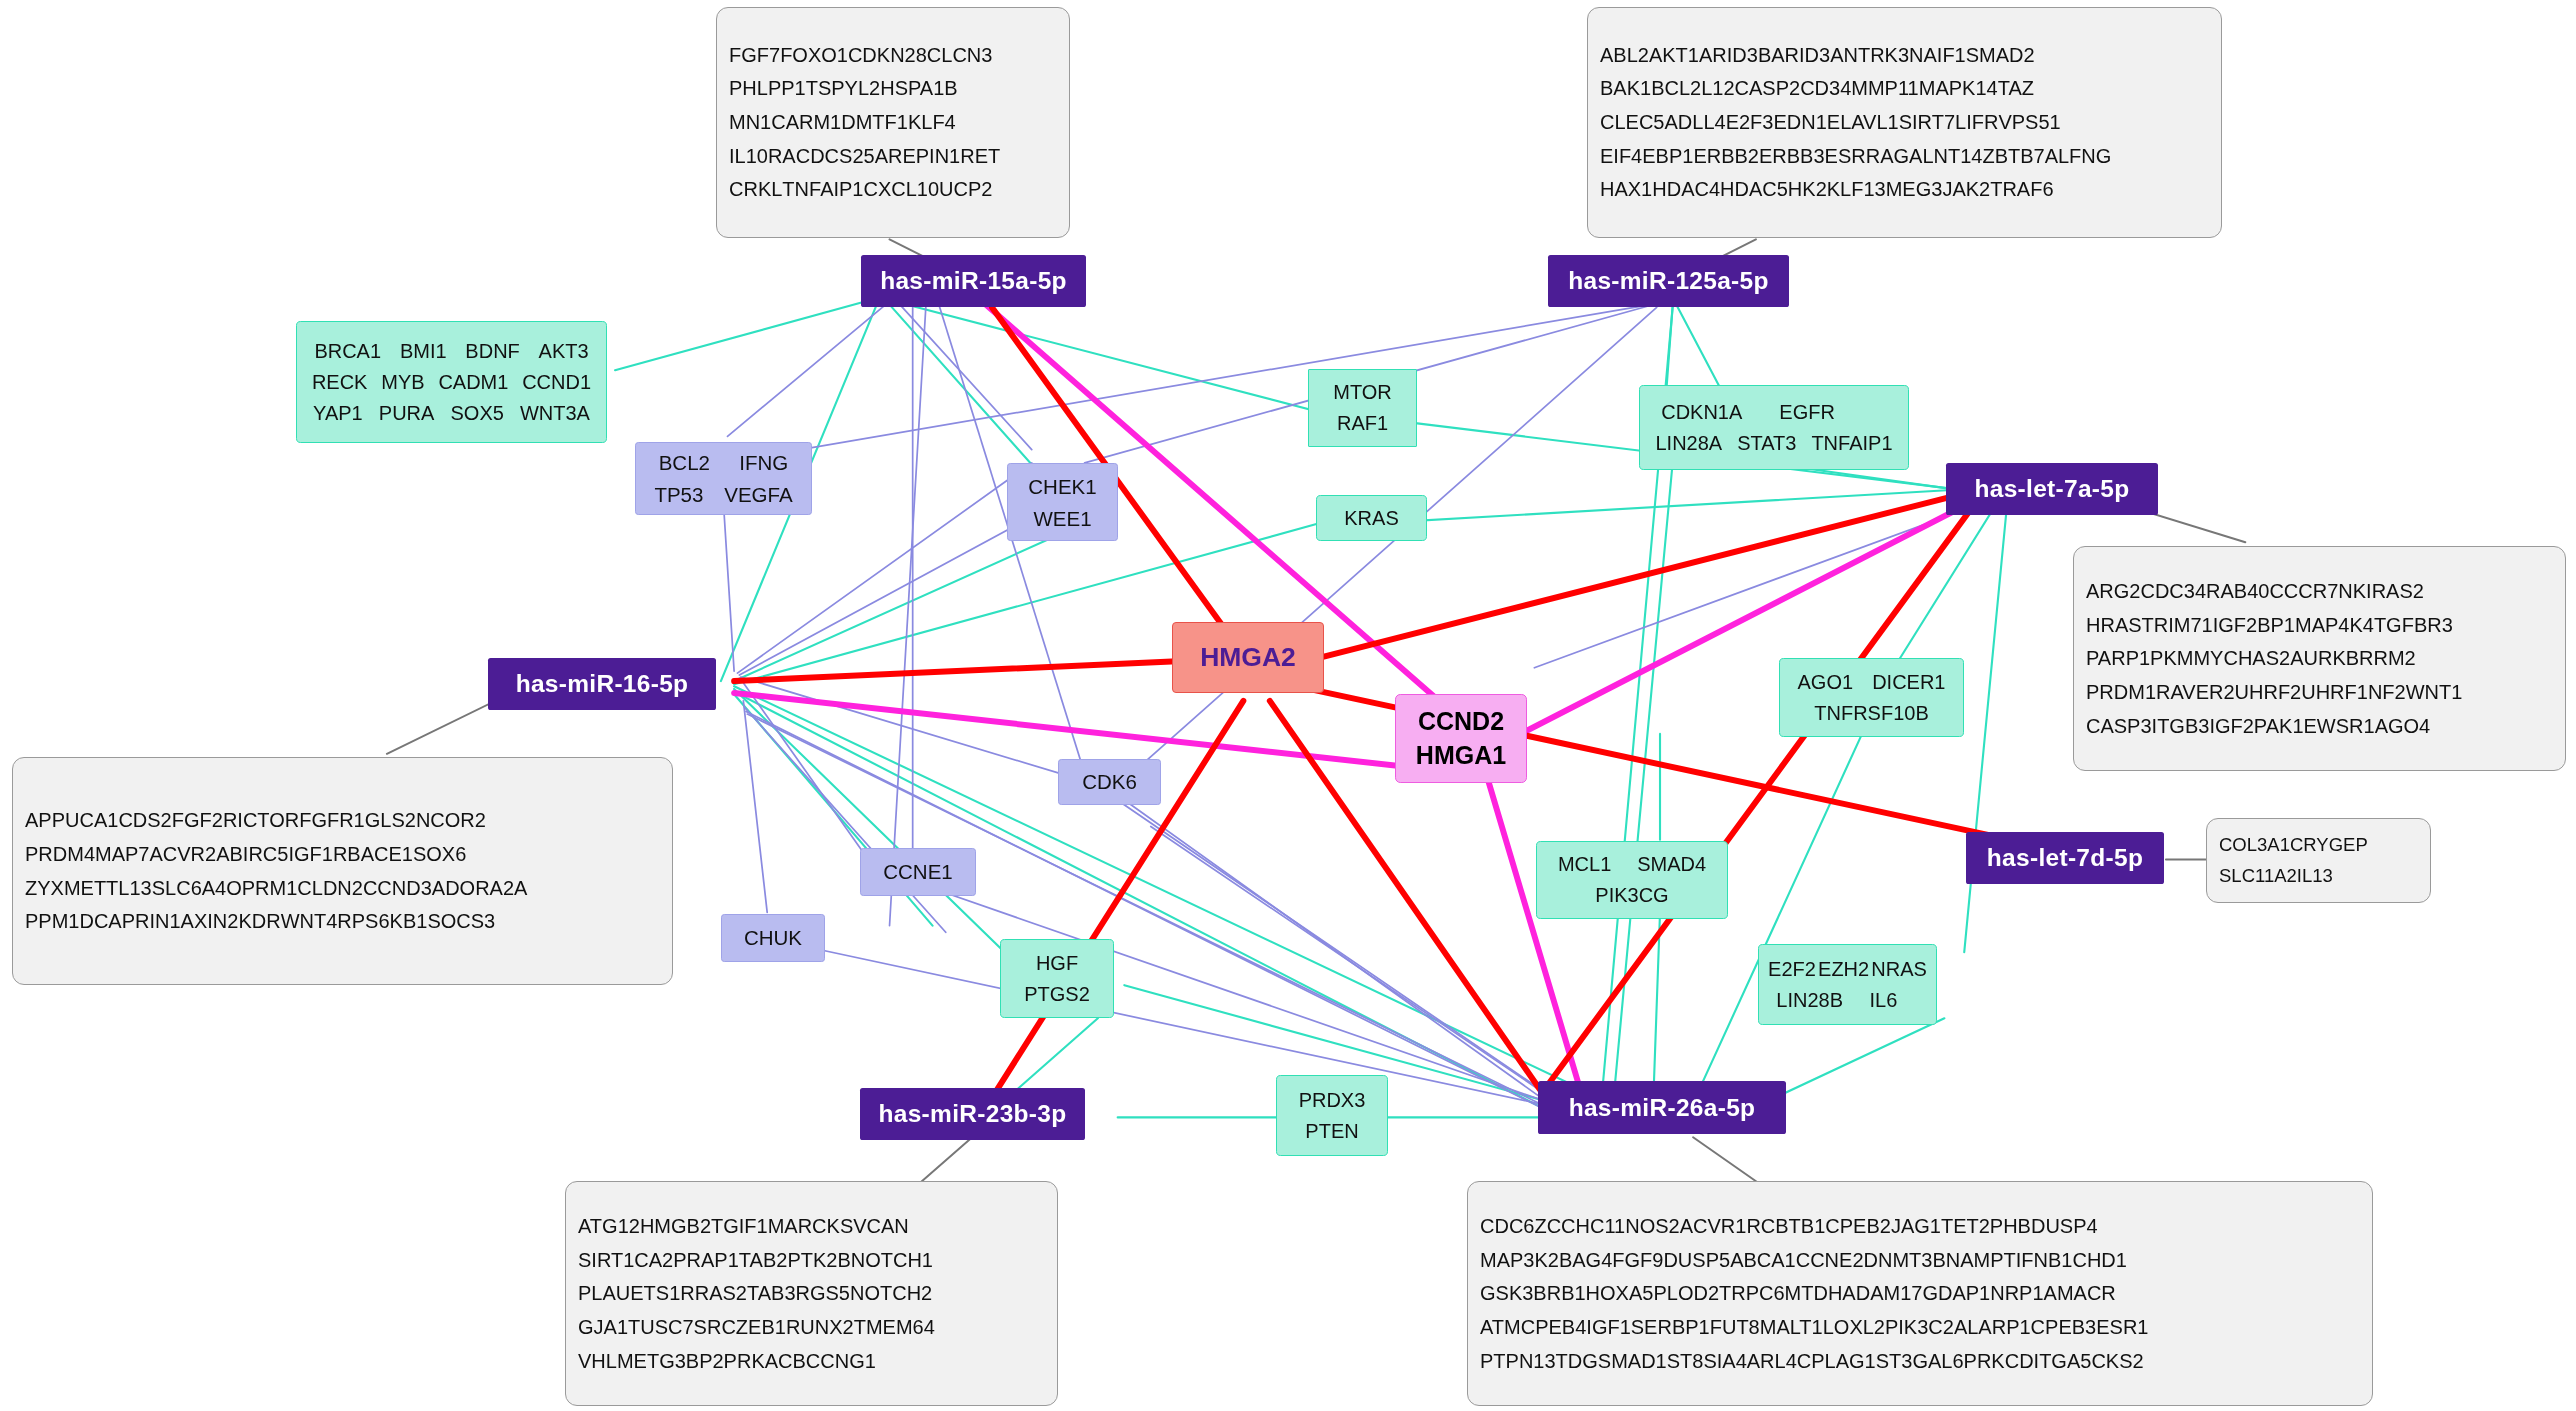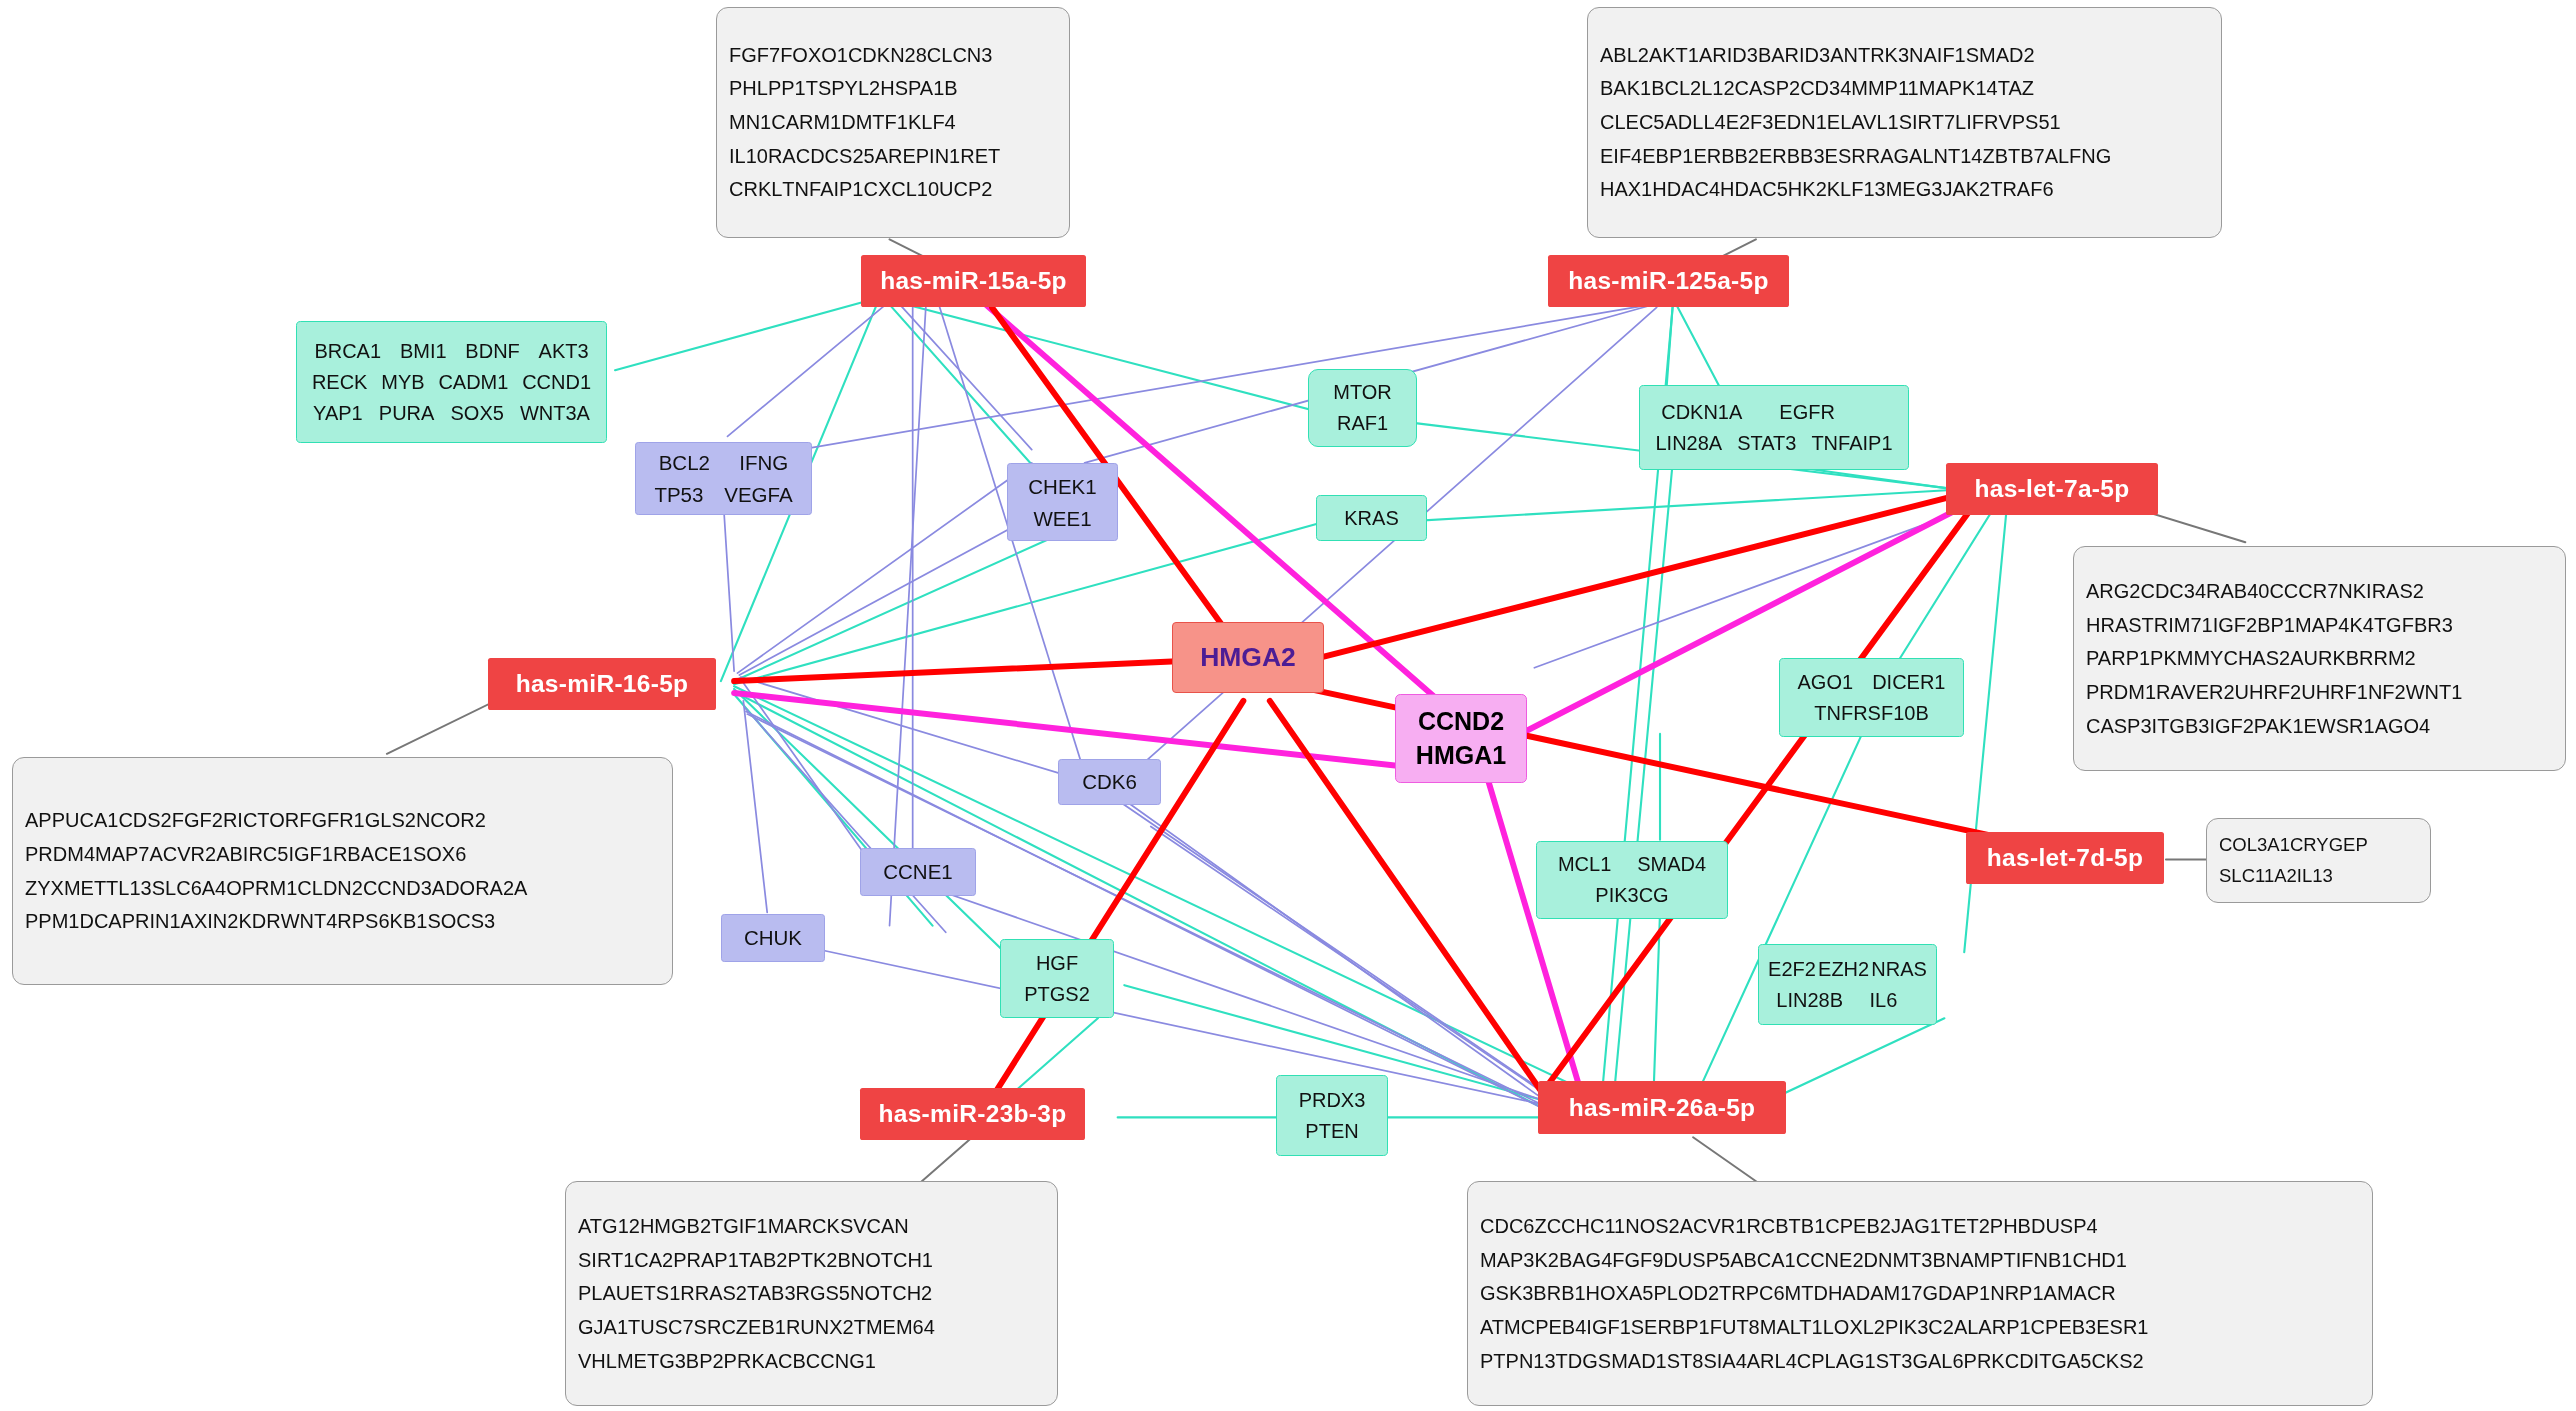--- a/index.html
+++ b/index.html
@@ -3,21 +3,21 @@
 <meta charset="utf-8">
 <style>
   html,body{margin:0;padding:0;background:#ffffff;}
   body{font-family:"Liberation Sans", sans-serif;}
   #stage{position:relative;width:2576px;height:1411px;background:#fff;overflow:hidden;}
   #edges{position:absolute;left:0;top:0;width:2576px;height:1411px;}
   .node{position:absolute;box-sizing:border-box;display:flex;align-items:center;justify-content:center;text-align:center;}
   .node .lbl{width:100%;}
 
   
-  .mirna{background:#ef4444;color:#ffffff;font-weight:bold;font-size:24.5px;border-radius:2.6px;letter-spacing:0.3px;}
+  .mirna{background:#4c1d95;color:#ffffff;font-weight:bold;font-size:24.5px;border-radius:2.6px;letter-spacing:0.3px;}
 
   
   .genebox{background:#f1f1f1;border:1.1px solid #9a9a9a;border-radius:12px;color:#111;font-size:20px;line-height:1.62;padding:9.3px 12px;}
   .genebox .row{display:flex;justify-content:flex-start;align-items:center;white-space:nowrap;width:100%;}
   .genebox .gcol{display:flex;flex-direction:column;justify-content:center;width:100%;gap:1.3px;}
 
   
   .teal{background:#A8F0DC;border:1.3px solid #31E0B4;border-radius:4.6px;color:#111;font-size:20px;line-height:1.55;padding:5.3px 8px;}
   .teal .gcol{display:flex;flex-direction:column;justify-content:center;width:100%;}
   .teal .row{display:flex;justify-content:space-around;align-items:flex-start;white-space:nowrap;width:100%;}
@@ -433,21 +433,21 @@
       </div>
       <div class="row">
         <span>YAP1</span>
         <span>PURA</span>
         <span>SOX5</span>
         <span>WNT3A</span>
       </div>
     </div>
   </div>
 
-  <div class="node teal" style="left:1308px;top:369px;width:109px;height:78px;border-radius:10px;">
+  <div class="node teal" style="left:1308px;top:369px;width:109px;height:78px;border-radius:1px;">
     <div class="gcol">
       <div class="row">
         <span>MTOR</span>
       </div>
       <div class="row">
         <span>RAF1</span>
       </div>
     </div>
   </div>
 

